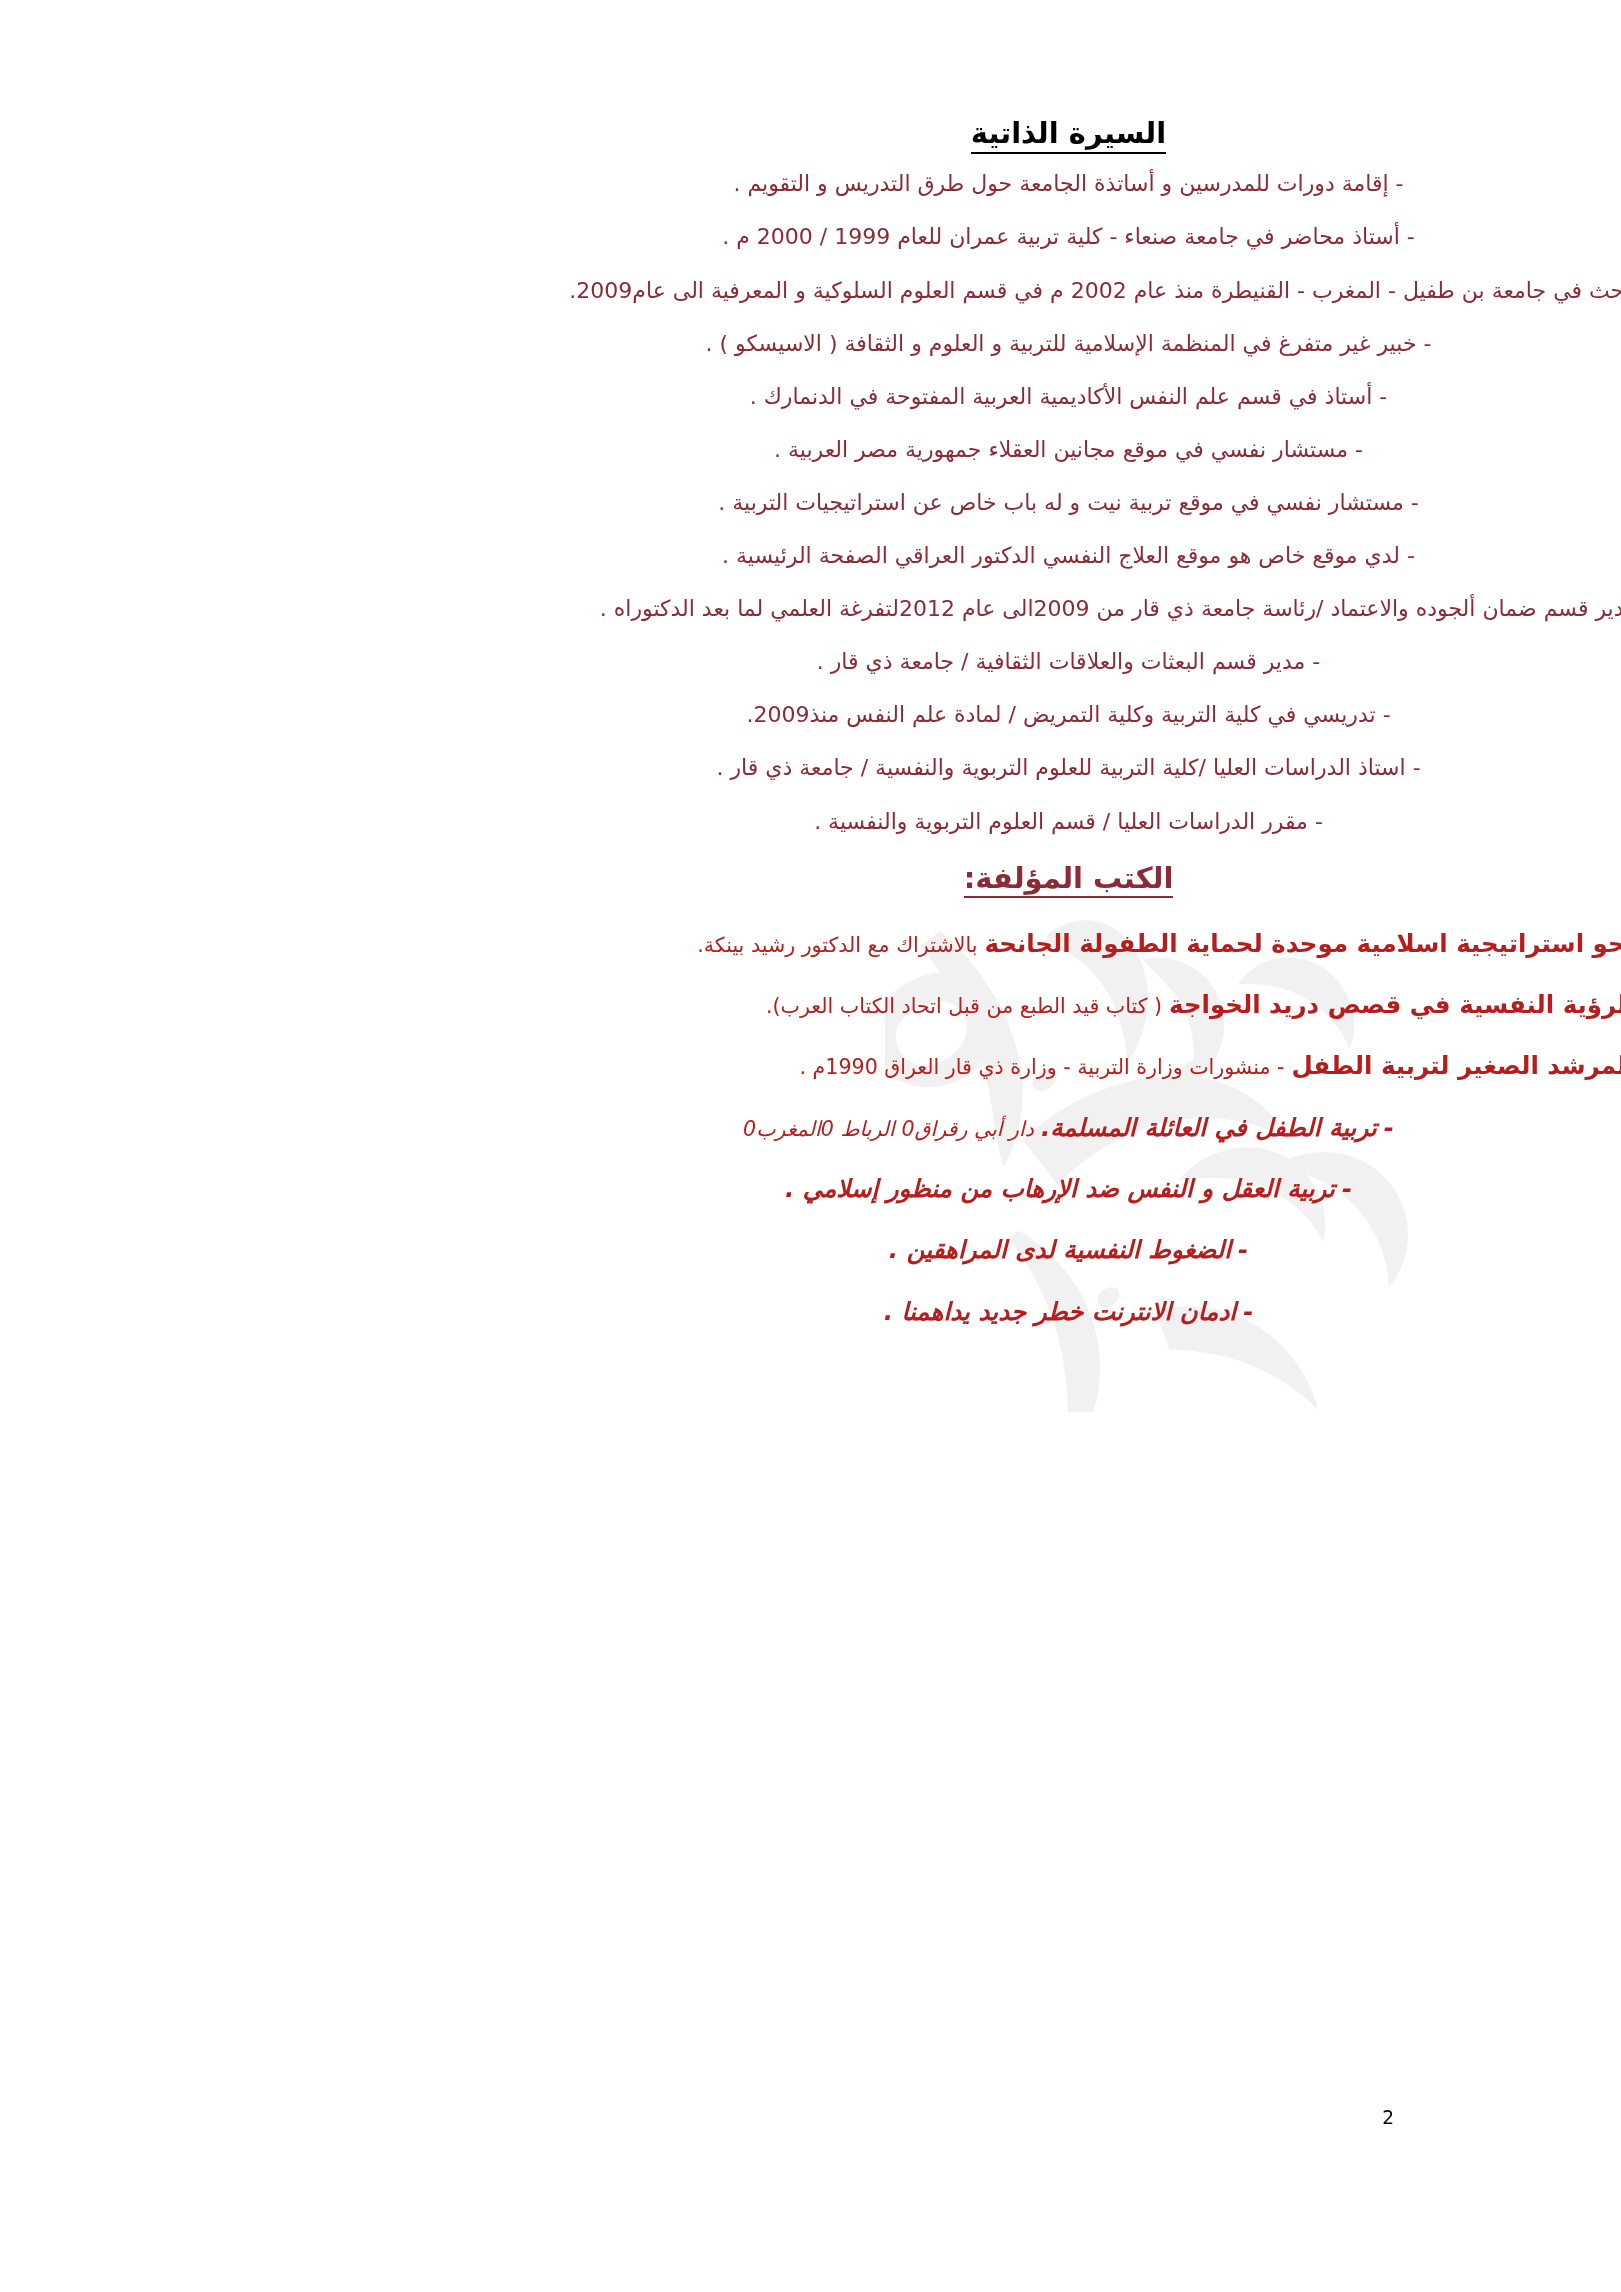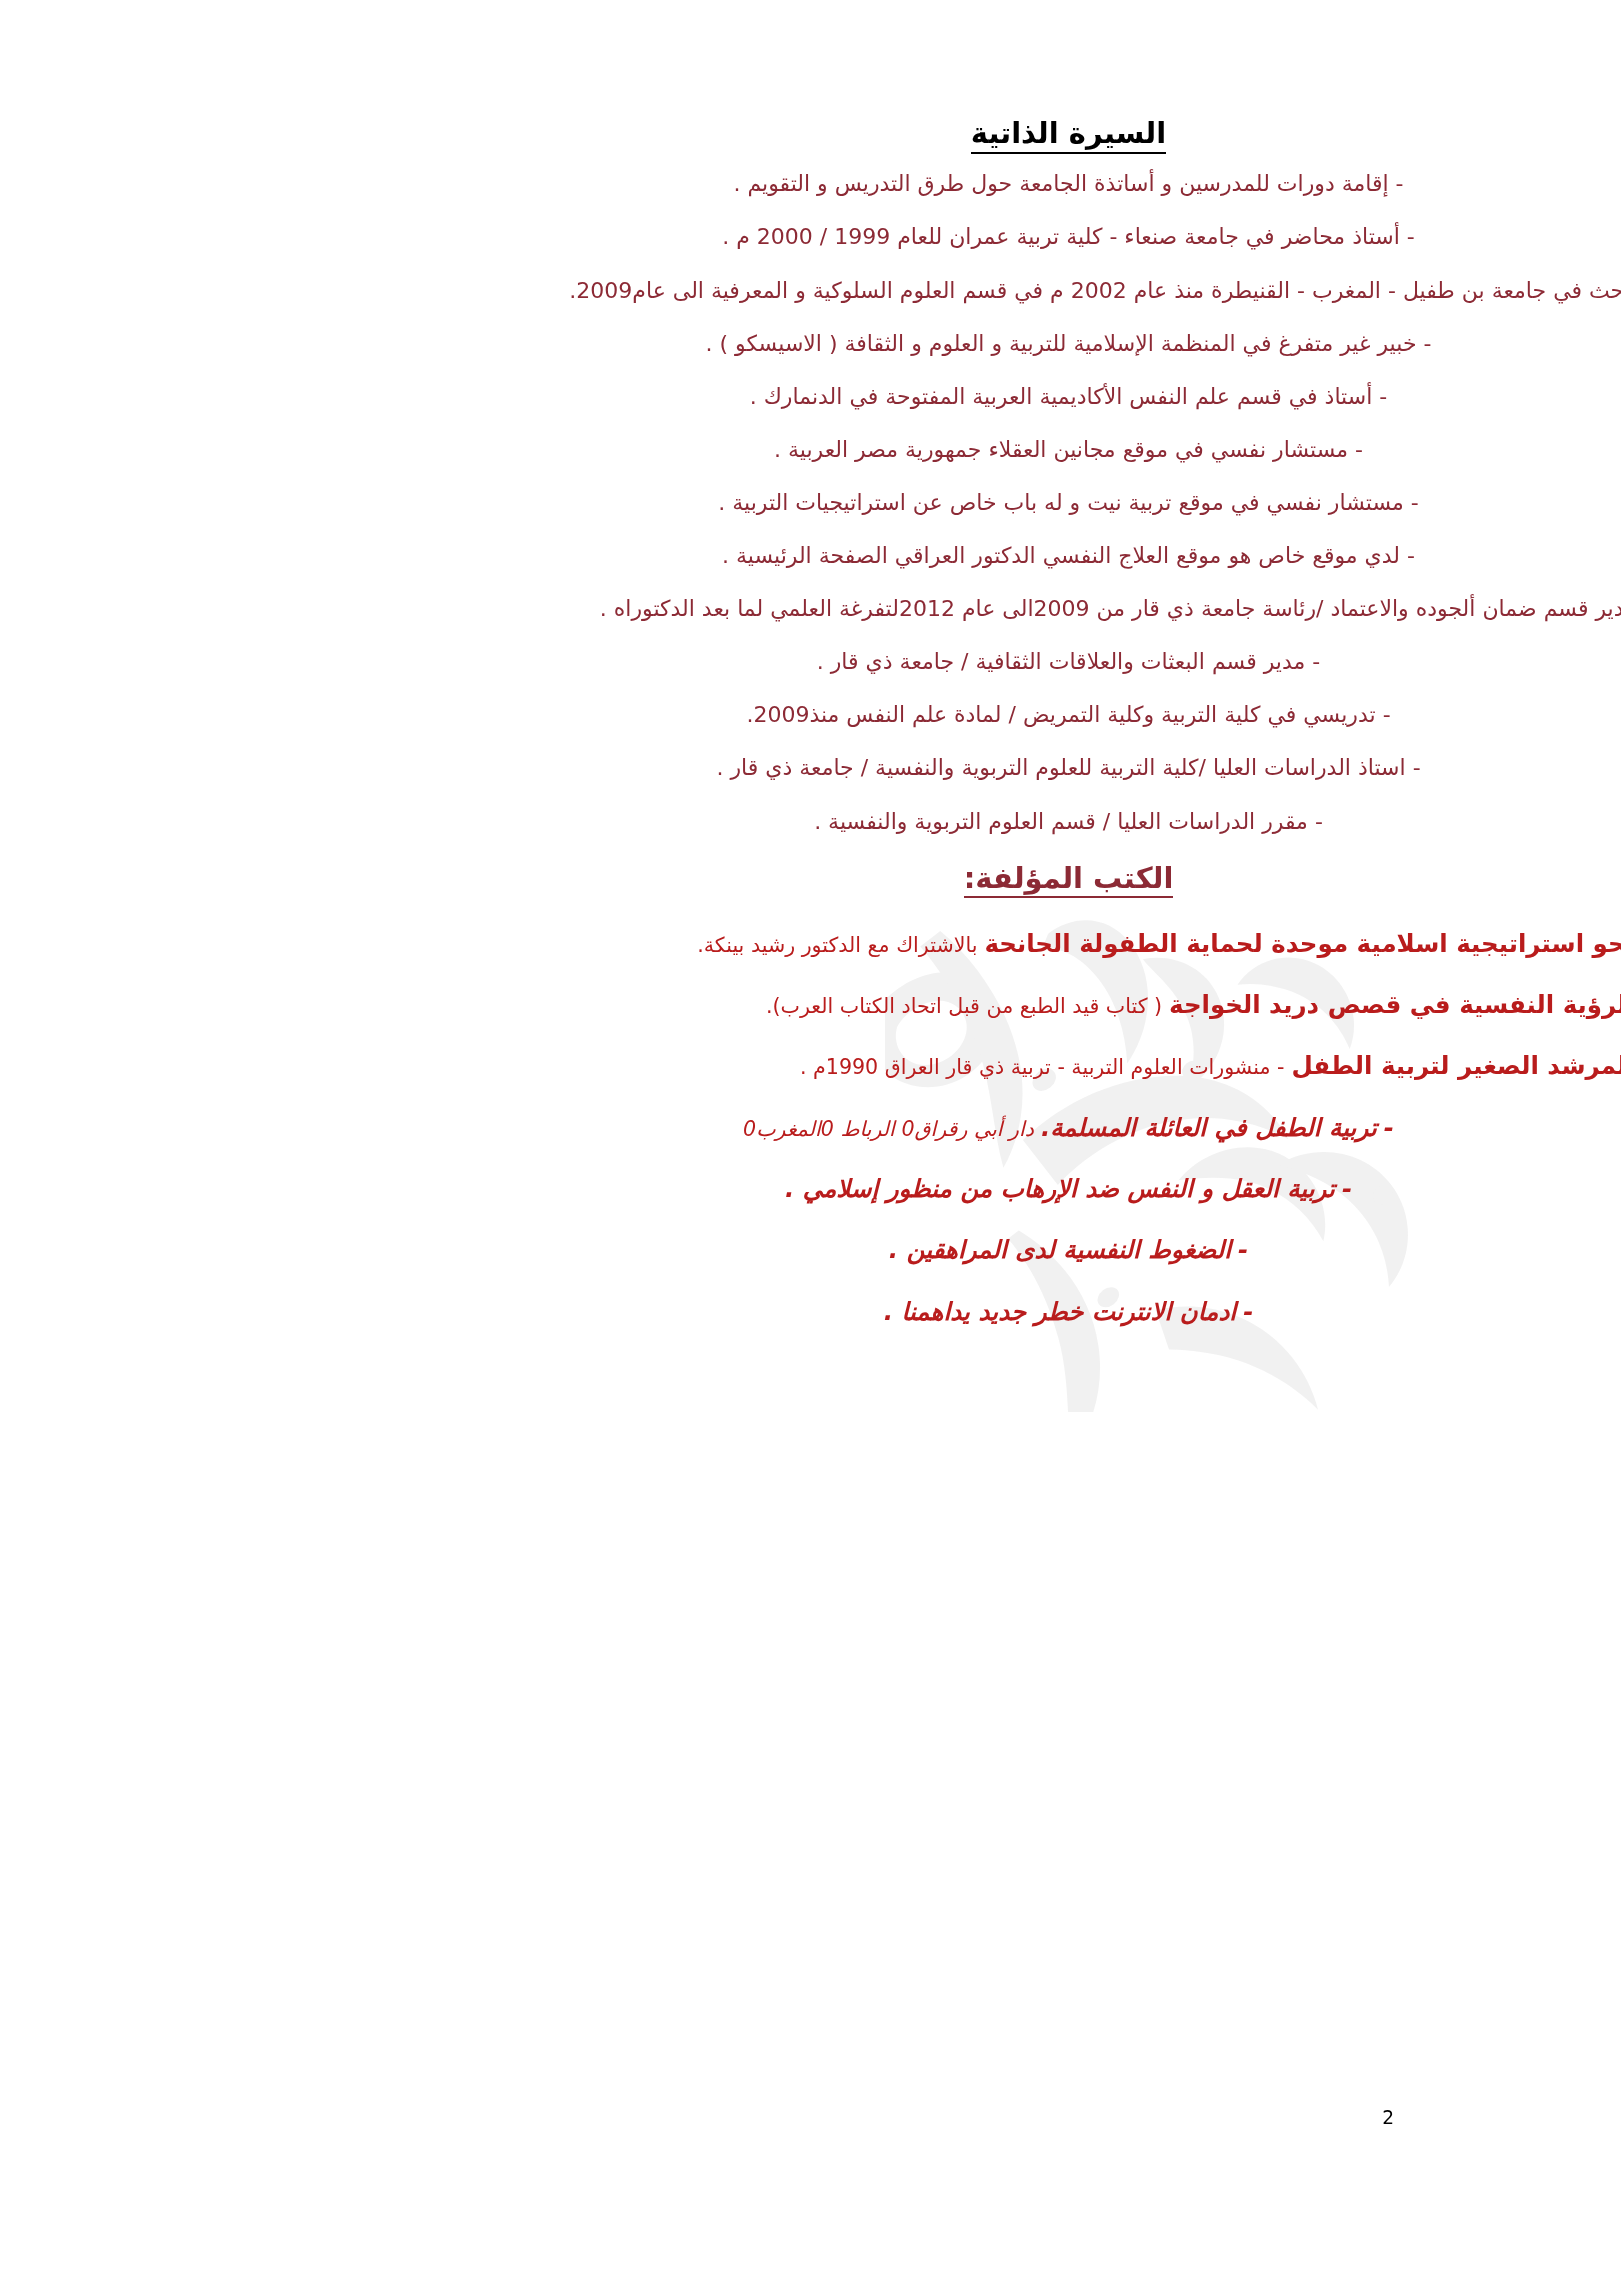--- a/index.html
+++ b/index.html
@@ -236,21 +236,21 @@
 
       <li class="book-item justify">
         <span class="dash">-</span>
         <span class="ttl">الرؤية النفسية في قصص دريد الخواجة</span>
         <span class="note">( كتاب قيد الطبع من قبل اتحاد الكتاب العرب).</span>
       </li>
 
       <li class="book-item justify">
         <span class="dash">-</span>
         <span class="ttl">المرشد الصغير لتربية الطفل</span>
-        <span class="note">- منشورات العلوم التربية - تربية ذي قار العراق 1990م .</span>
+        <span class="note">- منشورات وزارة التربية - وزارة ذي قار العراق 1990م .</span>
       </li>
 
       <li class="book-item center">
         <span class="dash">-</span>
         <span class="ttl">تربية الطفل في العائلة المسلمة.</span>
         <span class="note">دار أبي رقراق0 الرباط 0المغرب0</span>
       </li>
 
       <li class="book-item center">
         <span class="dash">-</span>

